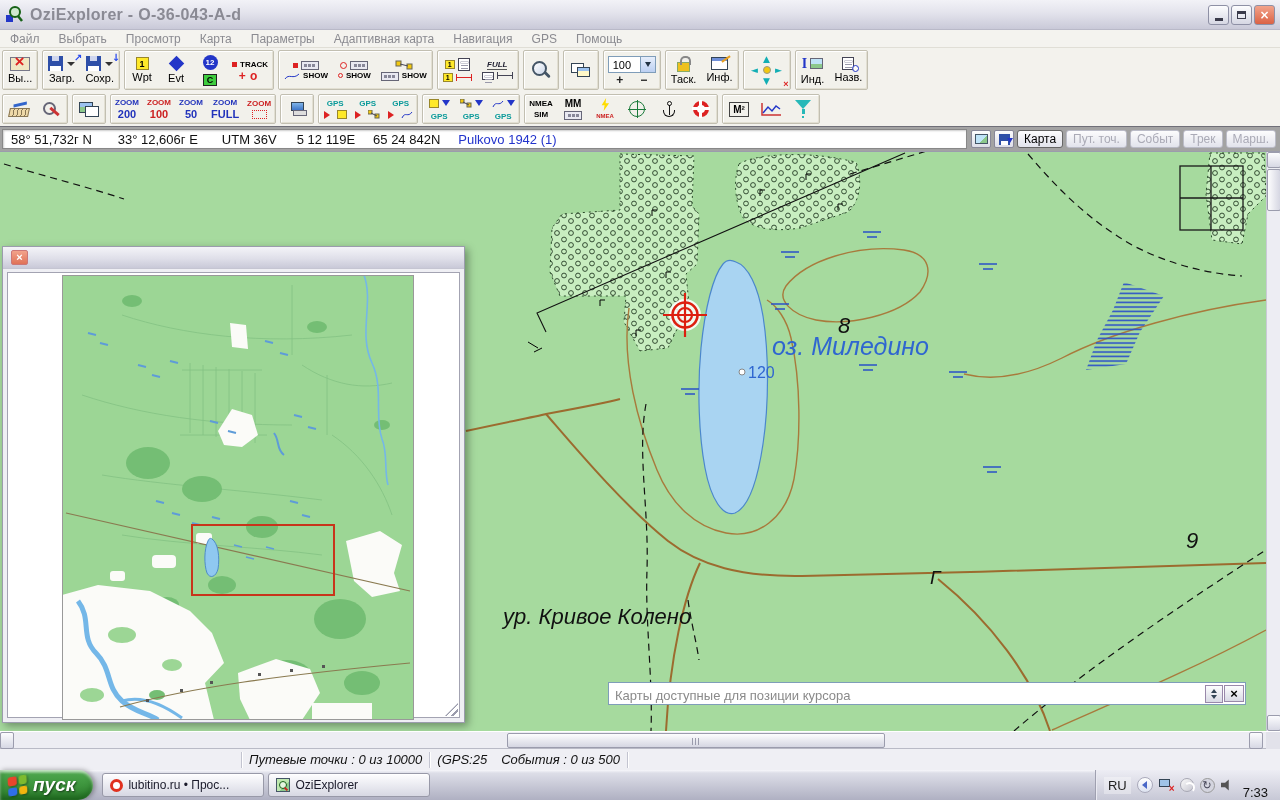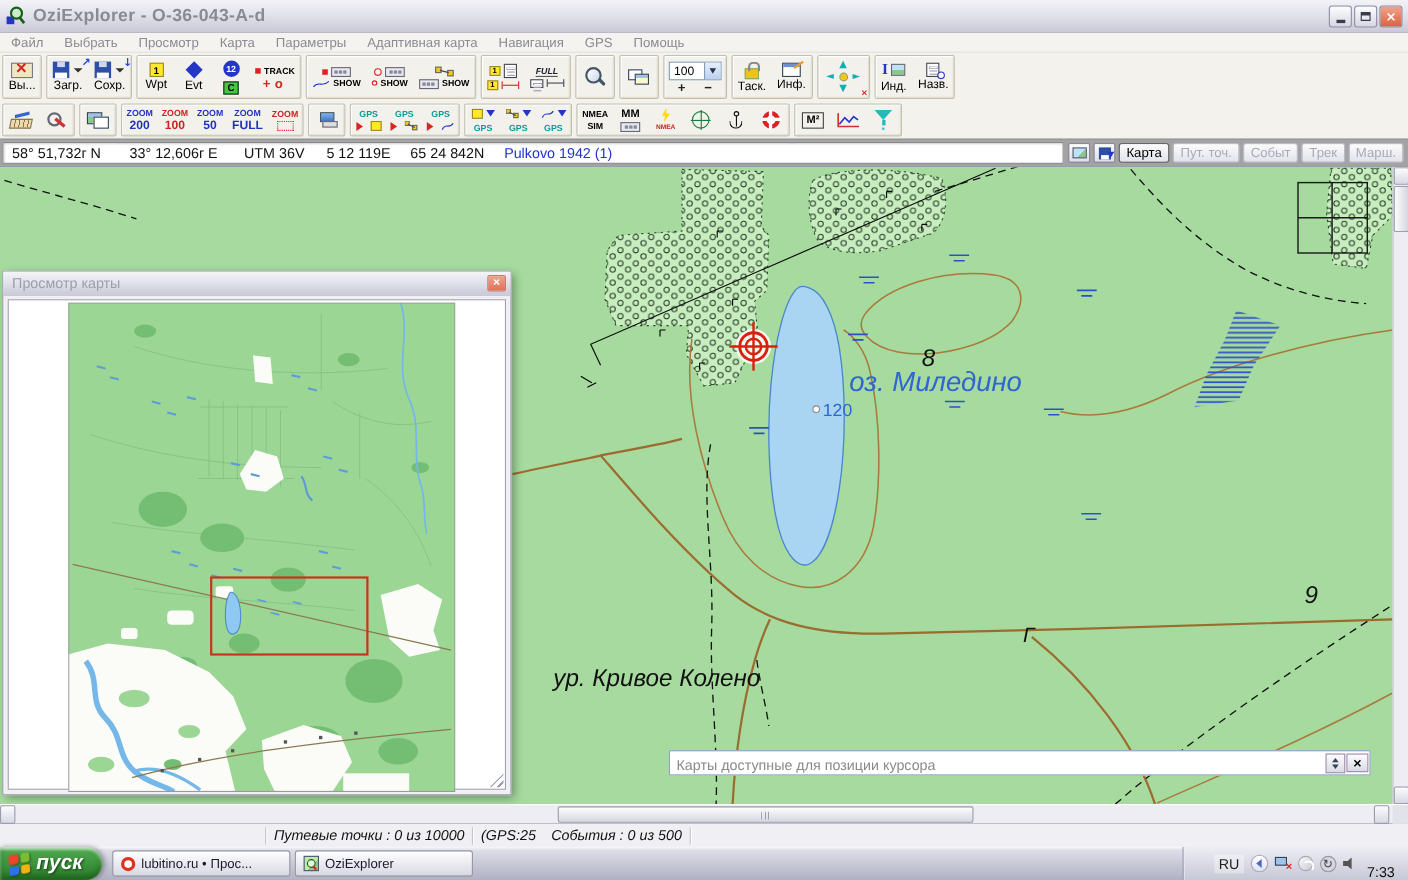--- a/index.html
+++ b/index.html
@@ -227,21 +227,21 @@
   .taskbtn { height:24px; width:162px; display:flex; align-items:center; gap:5px; padding:0 7px; border-radius:3px;
     border:1px solid #9899A8; background:linear-gradient(#FEFEFF,#D7D8E3); font-size:12px; color:#1A1A2A;
     box-shadow:inset 0 1px 0 #fff; font-family:inherit; }
   .taskbtn span { overflow:hidden; white-space:nowrap; text-overflow:ellipsis; }
   .op-ic { width:13px; height:13px; border:3px solid #E0311F; border-radius:50%; background:#fff; flex:none; }
   .ozi-ic { width:14px; height:14px; background:linear-gradient(135deg,#BFE8B0 0 60%,#8CC88C 60%); border:1px solid #456;
     position:relative; flex:none; }
   .ozi-ic::before { content:''; position:absolute; left:2px; top:2px; width:6px; height:6px; border:1.5px solid #166116;
     border-radius:50%; background:rgba(255,255,255,.6); }
   .ozi-ic::after { content:''; position:absolute; right:1px; bottom:1px; width:4px; height:2px; background:#C22; transform:rotate(45deg); }
-  .tray { margin-left:auto; height:30px; display:flex; align-items:center; gap:6px; padding:0 12px 0 28px;
+  .tray { margin-left:auto; height:30px; display:flex; align-items:center; gap:6px; padding:0 12px 0 8px;
     border-left:1px solid #9FA0B0; box-shadow:inset 1px 0 0 #EAEAF2; background:linear-gradient(180deg,#EDEDF4,#C7C8D6); }
   .lang { font-size:13px; color:#222; padding:1px 4px; background:rgba(255,255,255,.35); }
   .chev { width:16px; height:16px; border-radius:50%; background:linear-gradient(#fff,#DDE2F0); border:1px solid #AAB;
     display:flex; align-items:center; justify-content:center; }
   .chev i { width:0; height:0; border:4px solid transparent; border-right:5px solid #4A68C8; margin-left:-4px; }
   .tr-net { width:15px; height:13px; position:relative; }
   .tr-net i { position:absolute; left:0; top:0; width:11px; height:8px; border:1px solid #345; background:#9FC4E8; }
   .tr-net b { position:absolute; right:-1px; bottom:-2px; color:#D22; font-size:10px; font-weight:bold; line-height:10px; }
   .tr-op { width:14px; height:14px; border-radius:50%; background:linear-gradient(135deg,#FAFAFA,#C8C8D2); border:1px solid #A8A8B4; position:relative; }
   .tr-op::after { content:''; position:absolute; left:3px; top:3px; width:7px; height:7px; border:2px solid #fff;
@@ -746,21 +746,20 @@
         <circle cx="685" cy="163" r="16" fill="#FFF" opacity="0.85"></circle>
         <circle cx="685" cy="163" r="12.5" fill="none" stroke="#DD1F10" stroke-width="2.6"></circle>
         <circle cx="685" cy="163" r="7" fill="none" stroke="#DD1F10" stroke-width="2.2"></circle>
         <line x1="663" y1="163" x2="707" y2="163" stroke="#DD1F10" stroke-width="2.2"></line>
         <line x1="685" y1="141" x2="685" y2="185" stroke="#DD1F10" stroke-width="2.2"></line>
       </g>
     </svg>
 
     <div class="preview">
       <div class="pv-title">
-        <span>Просмотр карты</span>
         <button class="pv-close">×</button>
       </div>
       <div class="pv-body">
         <svg width="352" height="445" viewBox="0 0 352 445">
           <rect width="352" height="445" fill="#9CD695"></rect>
           <g stroke="#83C283" stroke-width="0.8" fill="none">
             <path d="M128,88 V158 M141,90 V160 M154,92 V162 M167,94 V164 M180,96 V166 M193,98 V168"></path>
             <path d="M120,95 H200 M118,160 H205 M230,10 V80 M265,100 V160"></path>
             <path d="M60,40 C120,60 200,70 290,60 M20,120 C80,140 150,150 230,150"></path>
             <path d="M240,90 C270,110 300,115 330,108 M40,200 C100,210 180,215 260,225"></path>

